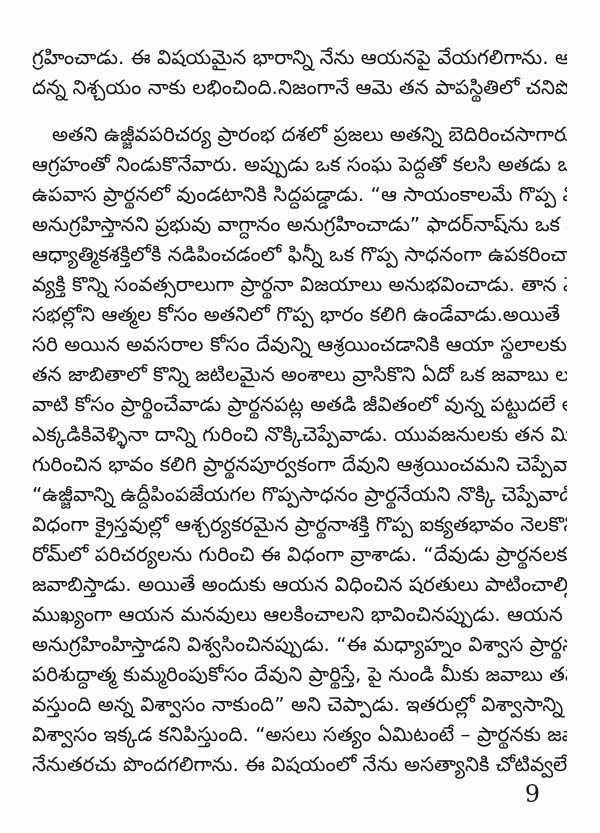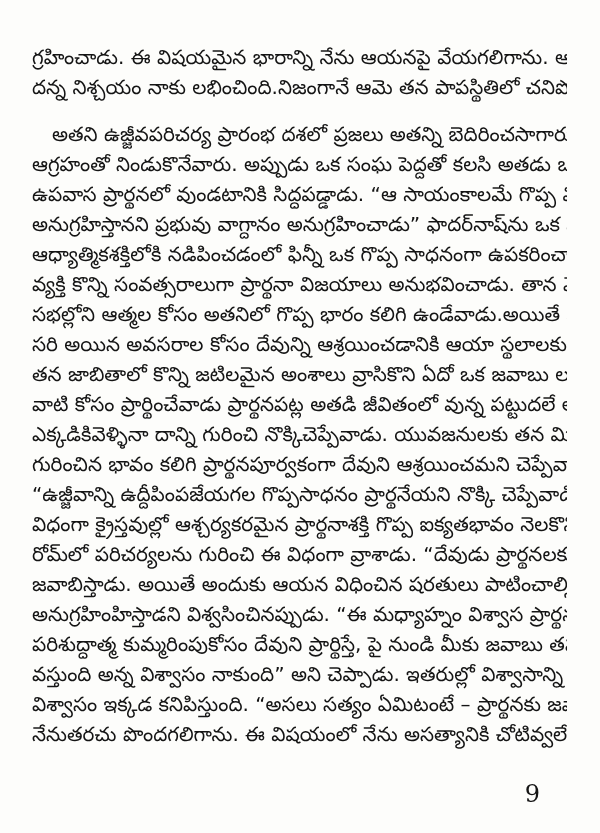--- a/index.html
+++ b/index.html
@@ -81,20 +81,21 @@
       <div class="line">సభల్లోని ఆత్మల కోసం అతనిలో గొప్ప భారం కలిగి ఉండేవాడు.అయితే కొన్ని తప్పని</div>
       <div class="line">సరి అయిన అవసరాల కోసం దేవున్ని ఆశ్రయించడానికి ఆయా స్థలాలకు వెళ్ళేవాడు.</div>
       <div class="line">తన జాబితాలో కొన్ని జటిలమైన అంశాలు వ్రాసికొని ఏదో ఒక జవాబు లభించేదాక</div>
       <div class="line">వాటి కోసం ప్రార్థించేవాడు ప్రార్థనపట్ల అతడి జీవితంలో వున్న పట్టుదలే అతడు</div>
       <div class="line">ఎక్కడికివెళ్ళినా దాన్ని గురించి నొక్కిచెప్పేవాడు. యువజనులకు తన మిత్రులను</div>
       <div class="line">గురించిన భావం కలిగి ప్రార్థనపూర్వకంగా దేవుని ఆశ్రయించమని చెప్పేవాడు.</div>
       <div class="line">“ఉజ్జీవాన్ని ఉద్దీపింపజేయగల గొప్పసాధనం ప్రార్థనేయని నొక్కి చెప్పేవాడిని” ఆ</div>
       <div class="line">విధంగా క్రైస్తవుల్లో ఆశ్చర్యకరమైన ప్రార్థనాశక్తి గొప్ప ఐక్యతభావం నెలకొనివుండేది</div>
       <div class="line">రోమ్‌లో పరిచర్యలను గురించి ఈ విధంగా వ్రాశాడు. “దేవుడు ప్రార్థనలకు తప్పక</div>
       <div class="line">జవాబిస్తాడు. అయితే అందుకు ఆయన విధించిన షరతులు పాటించాల్సి వుంటుంది.</div>
+      <div class="line">ముఖ్యంగా ఆయన మనవులు ఆలకించాలని భావించినప్పుడు. ఆయన</div>
       <div class="line">అనుగ్రహింహిస్తాడని విశ్వసించినప్పుడు. “ఈ మధ్యాహ్నం విశ్వాస ప్రార్థనలో ఏకమై</div>
       <div class="line">పరిశుద్ధాత్మ కుమ్మరింపుకోసం దేవుని ప్రార్థిస్తే, పై నుండి మీకు జవాబు తప్పకుండా</div>
       <div class="line">వస్తుంది అన్న విశ్వాసం నాకుంది” అని చెప్పాడు. ఇతరుల్లో విశ్వాసాన్ని వృద్ధిచేయగల</div>
       <div class="line">విశ్వాసం ఇక్కడ కనిపిస్తుంది. “అసలు సత్యం ఏమిటంటే – ప్రార్థనకు జవాబులను</div>
       <div class="line">నేనుతరచు పొందగలిగాను. ఈ విషయంలో నేను అసత్యానికి చోటివ్వలేదు</div>
     </div>
 
   </div>
 
   <div class="page-number">9</div>

